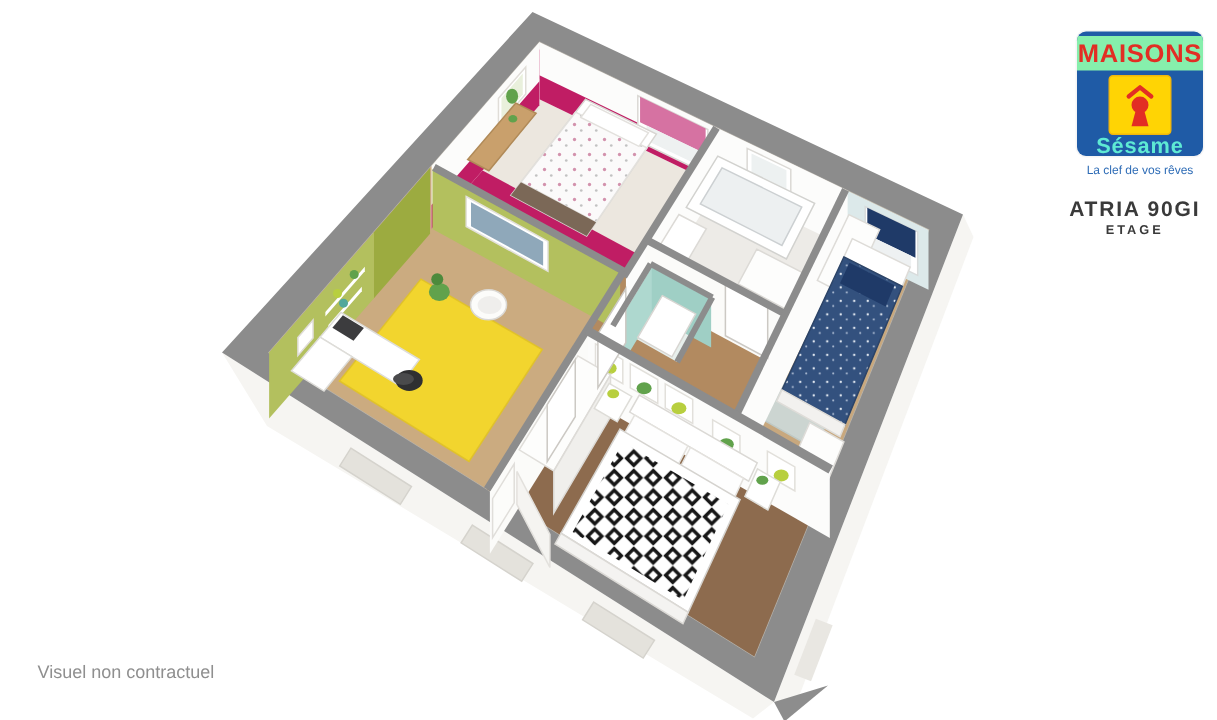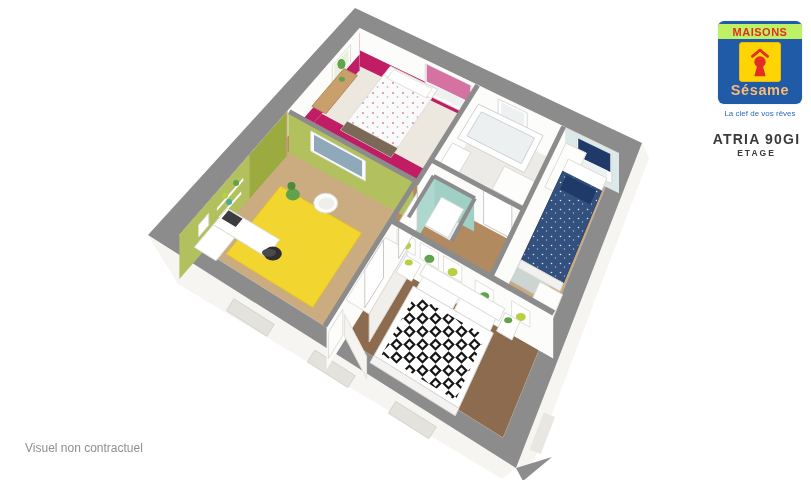--- a/index.html
+++ b/index.html
@@ -2,25 +2,25 @@
 <html><head>
 <meta charset="utf-8">
 <style>
   html,body{margin:0;padding:0;background:#ffffff;}
   body{font-family:"Liberation Sans",sans-serif;}
   #stage{position:relative;width:811px;height:480px;background:#ffffff;overflow:hidden;}
   #plan{position:absolute;left:0;top:0;}
   .logo-wrap{position:absolute;left:717px;top:21px;width:86px;text-align:center;}
   .logo-card{width:84px;height:83px;margin:0 auto;background:#1f5ba6;border-radius:6px;overflow:hidden;
              box-shadow:0 0 0 1px rgba(0,0,0,0.04);}
-  .logo-top{background:#bef264;color:#e22e24;font-weight:bold;font-size:11px;letter-spacing:0.5px;
+  .logo-top{background:#86efac;color:#e22e24;font-weight:bold;font-size:17px;letter-spacing:0.5px;
             padding:2px 0 1px;margin-top:3px;}
   .logo-yellow{width:40px;height:38px;margin:3px auto 1px;background:#ffd404;border-radius:3px;
                border:1px solid #f0b70c;display:flex;align-items:center;justify-content:center;}
-  .logo-script{color:#fdba74;font-weight:bold;font-size:14.5px;letter-spacing:0.6px;line-height:1;}
+  .logo-script{color:#5eead4;font-weight:bold;font-size:14.5px;letter-spacing:0.6px;line-height:1;}
   .logo-tagline{color:#2e6cb6;font-size:8px;margin-top:5px;white-space:nowrap;}
   .model-name{position:absolute;left:700px;top:131px;width:113px;text-align:center;font-weight:bold;
               font-size:14px;letter-spacing:1.2px;color:#3a3a3a;}
   .floor-label{position:absolute;left:700px;top:148px;width:113px;text-align:center;font-weight:bold;
                font-size:8.5px;letter-spacing:2px;color:#3a3a3a;}
   .disclaimer{position:absolute;left:25px;top:441px;font-size:12px;color:#8f8f8f;}
 </style>
 </head>
 <body>
 

